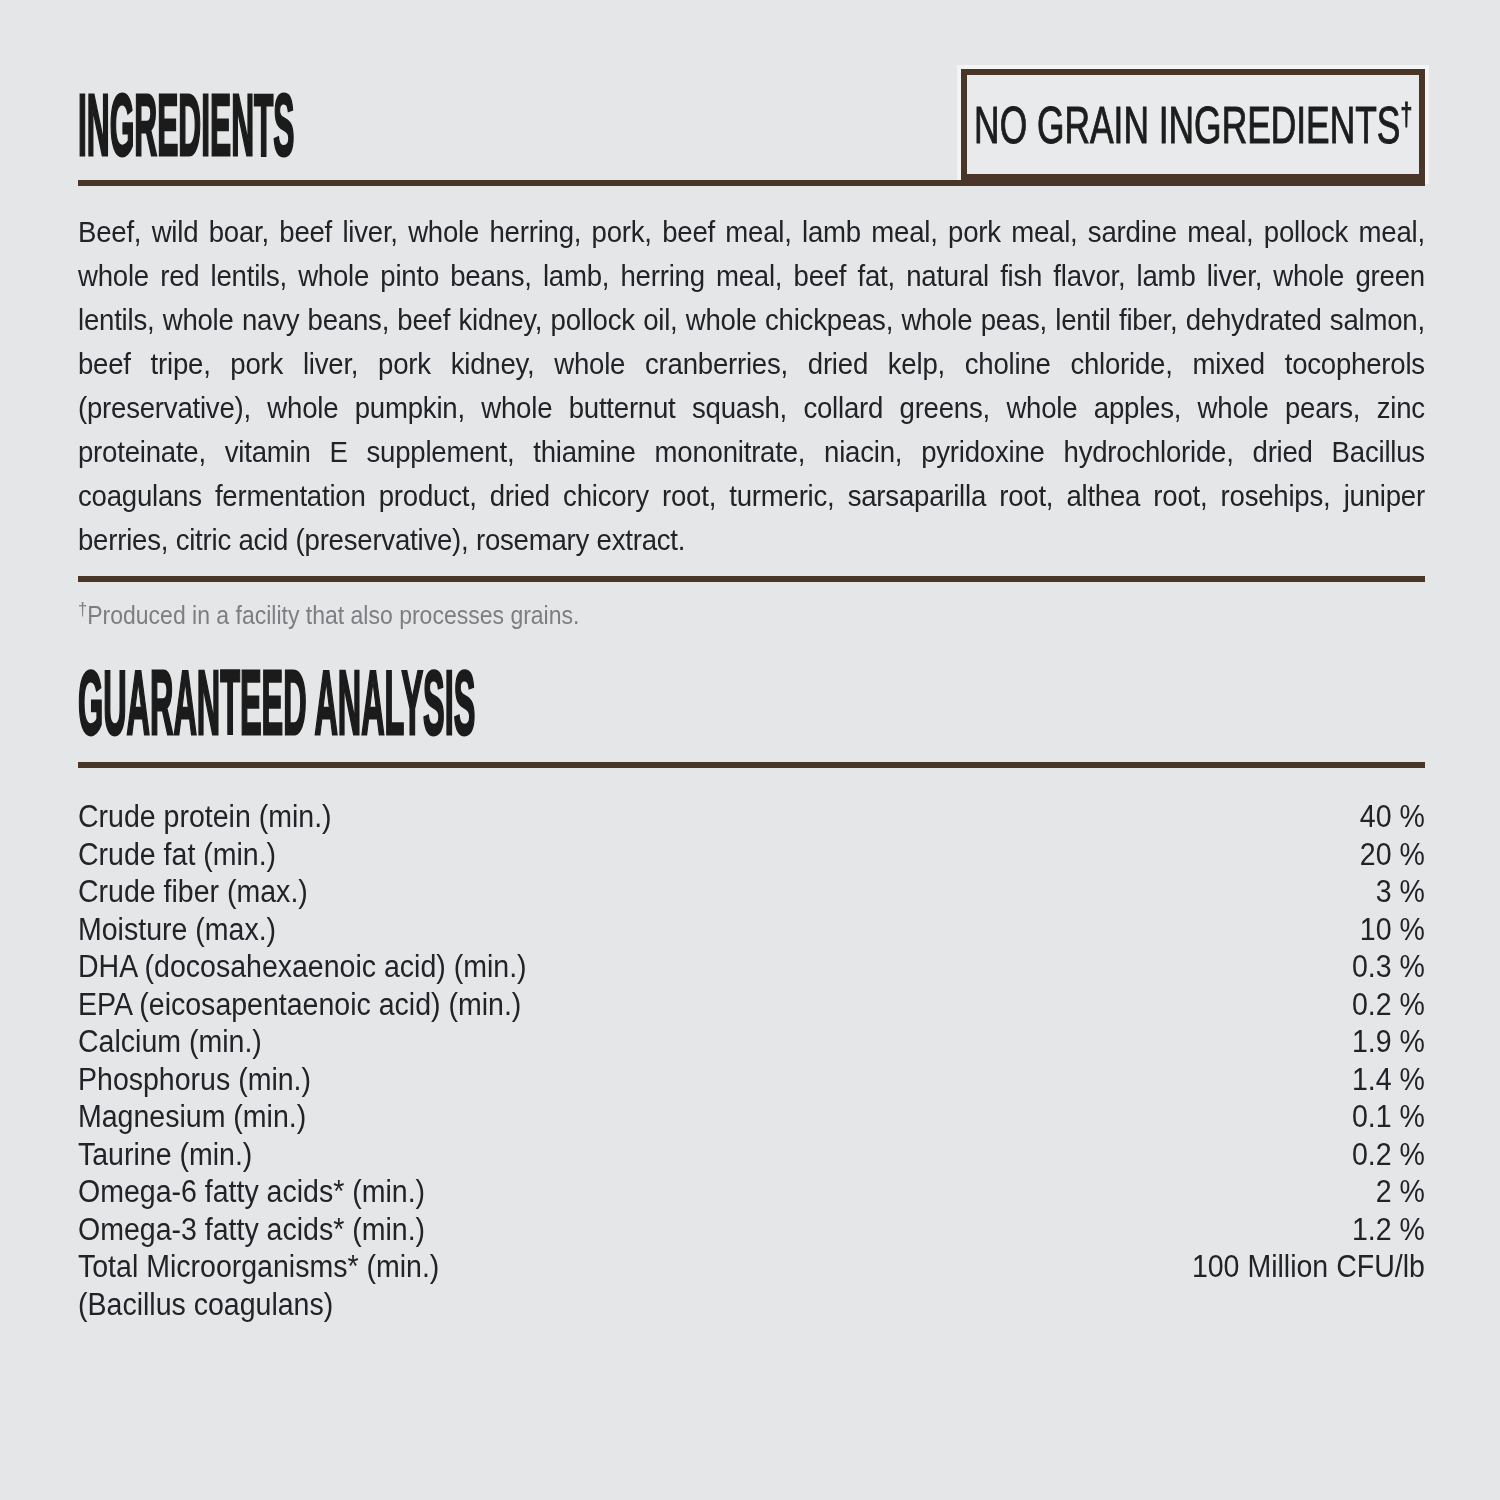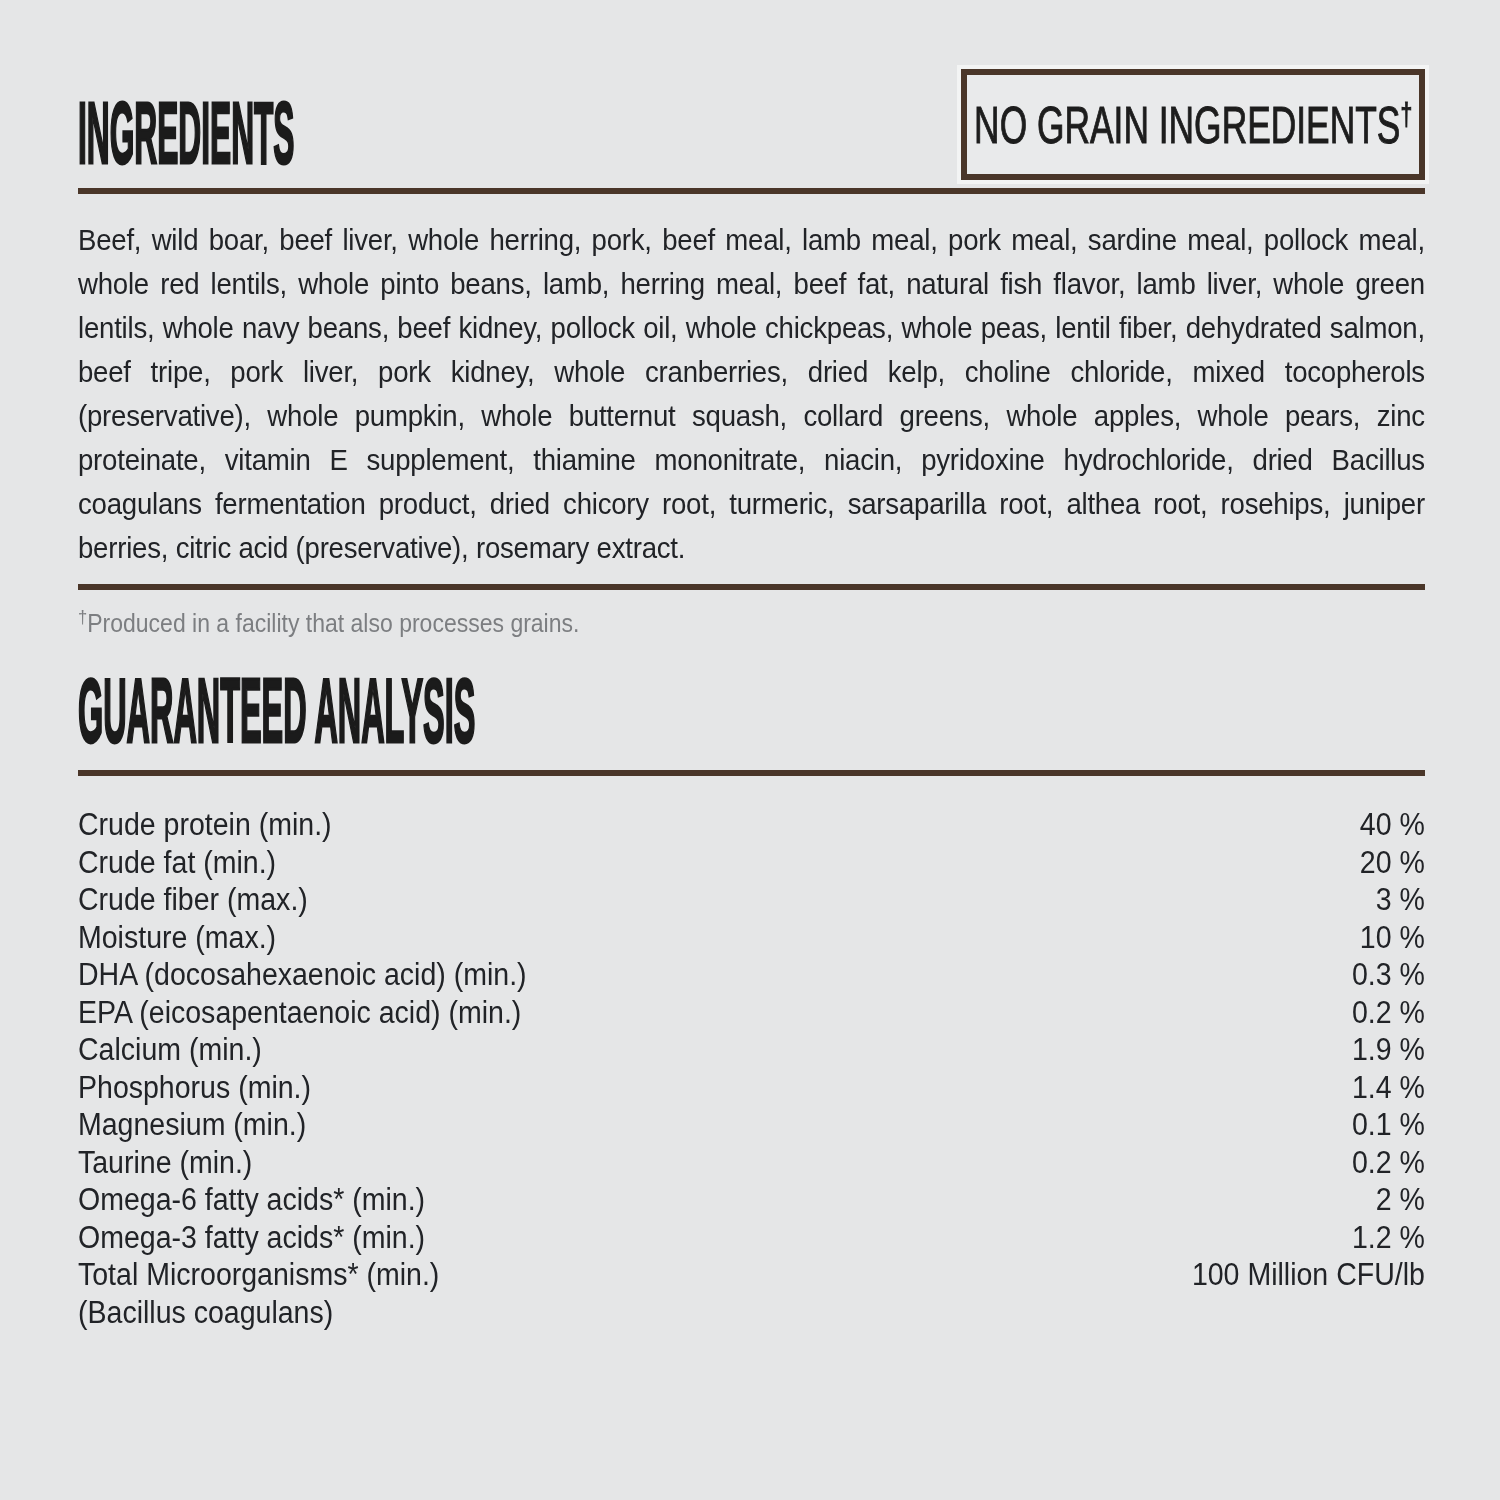--- a/index.html
+++ b/index.html
@@ -7,21 +7,21 @@
     position: relative;
     width: 1500px;
     height: 1500px;
     background: #e5e6e7;
     font-family: "Liberation Sans", sans-serif;
     overflow: hidden;
   }
   .content {
     position: absolute;
     left: 78px;
-    top: 8px;
+    top: 0;
     width: 1347px;
   }
   .section-title {
     margin: 0;
     font-weight: 700;
     color: #1b1b1b;
     white-space: nowrap;
     transform: scaleX(0.36);
     transform-origin: left top;
     -webkit-text-stroke: 3px #1b1b1b;

